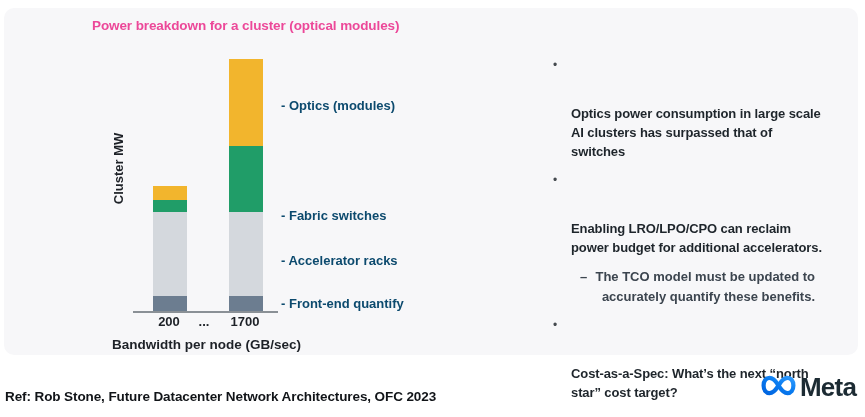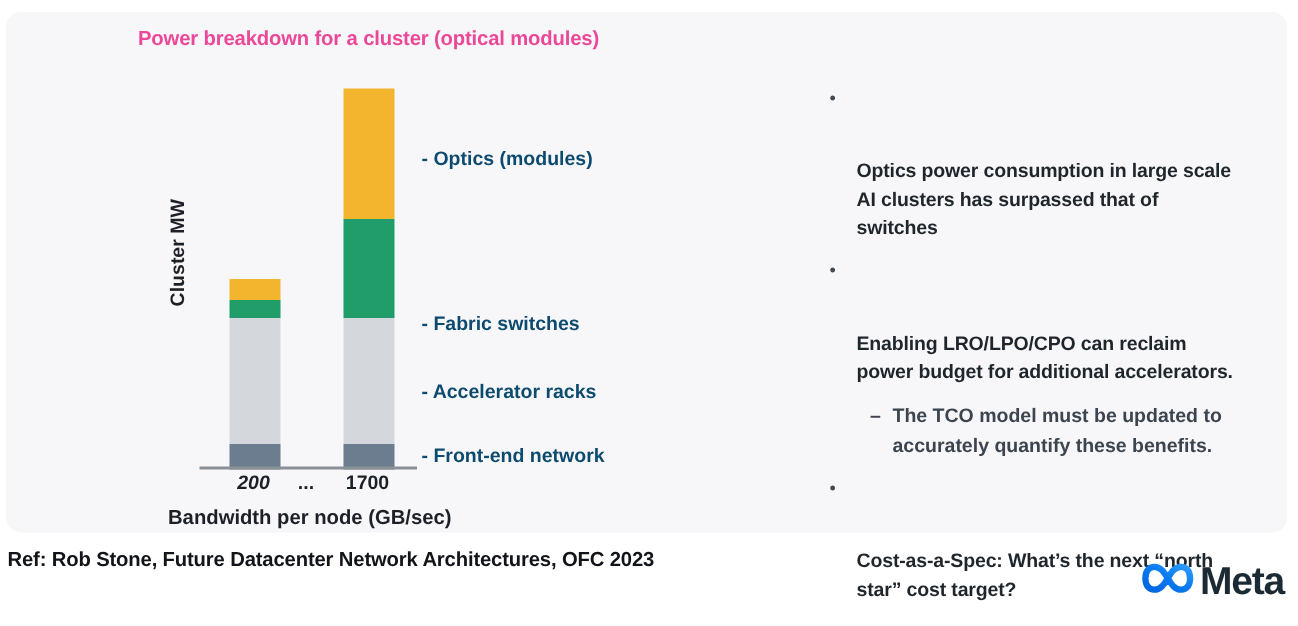--- a/index.html
+++ b/index.html
@@ -61,24 +61,24 @@
     width: 252px; font-size: 13px; font-weight: bold; line-height: 19px;
     letter-spacing: -0.1px;
     margin-top: 48px;
   }
   .sub-bullet { display: flex; margin: 0 0 10px 32px; color: #3c454f; }
   .sub-bullet .marker {
     width: 15px; flex: 0 0 15px;
     font-size: 13px; font-weight: bold; line-height: 19.5px;
   }
   .sub-bullet .btext {
-    width: 220px; font-size: 13px; font-weight: bold; line-height: 19.5px;
+    width: 220px; font-size: 13px; font-weight: bold; line-height: 19.5px; text-align: right;
   }
   .ref-line {
-    position: absolute; left: 5px; top: 365px;
+    position: absolute; left: 5px; top: 389px;
     font-size: 13.5px; font-weight: bold; color: #111418;
     letter-spacing: -0.1px;
   }
   .meta-logo {
     position: absolute; left: 760px; top: 374px;
     display: flex; align-items: flex-start;
   }
   .meta-logo svg { display: block; }
   .meta-wordmark {
     font-size: 26px; font-weight: bold; color: #1c2b33;
@@ -104,30 +104,30 @@
     <div class="bar" style="left: 229px; top: 59px; height: 254px;">
       <div class="seg" style="height: 87px; background: rgb(242, 181, 45);"></div>
       <div class="seg" style="height: 66px; background: rgb(32, 157, 104);"></div>
       <div class="seg" style="height: 84px; background: rgb(212, 216, 221);"></div>
       <div class="seg" style="height: 17px; background: rgb(108, 125, 144);"></div>
     </div>
   </div>
 
 <div class="baseline"></div>
 
-<div class="tick" style="left:149px;width:40px;font-style:italic;">200</div>
+<div class="tick" style="left:149px;width:40px;">200</div>
 <div class="tick" style="left:194px;width:20px;">...</div>
 <div class="tick" style="left:225px;width:40px;">1700</div>
 
 <div class="x-axis-label">Bandwidth per node (GB/sec)</div>
 
 <div class="seg-label" style="top:98px;">- Optics (modules)</div>
 <div class="seg-label" style="top:171px;margin-top:37px;">- Fabric switches</div>
 <div class="seg-label" style="top:253px;">- Accelerator racks</div>
-<div class="seg-label" style="top:296px;">- Front-end network</div>
+<div class="seg-label" style="top:296px;">- Front-end quantify</div>
 
 <div class="bullets">
   <div class="bullet-item">
     <span class="marker">•</span>
     <span class="btext">Optics power consumption in large scale AI clusters has surpassed that of switches</span>
   </div>
   <div class="bullet-item">
     <span class="marker">•</span>
     <span class="btext">Enabling LRO/LPO/CPO can reclaim power budget for additional accelerators.</span>
   </div>

